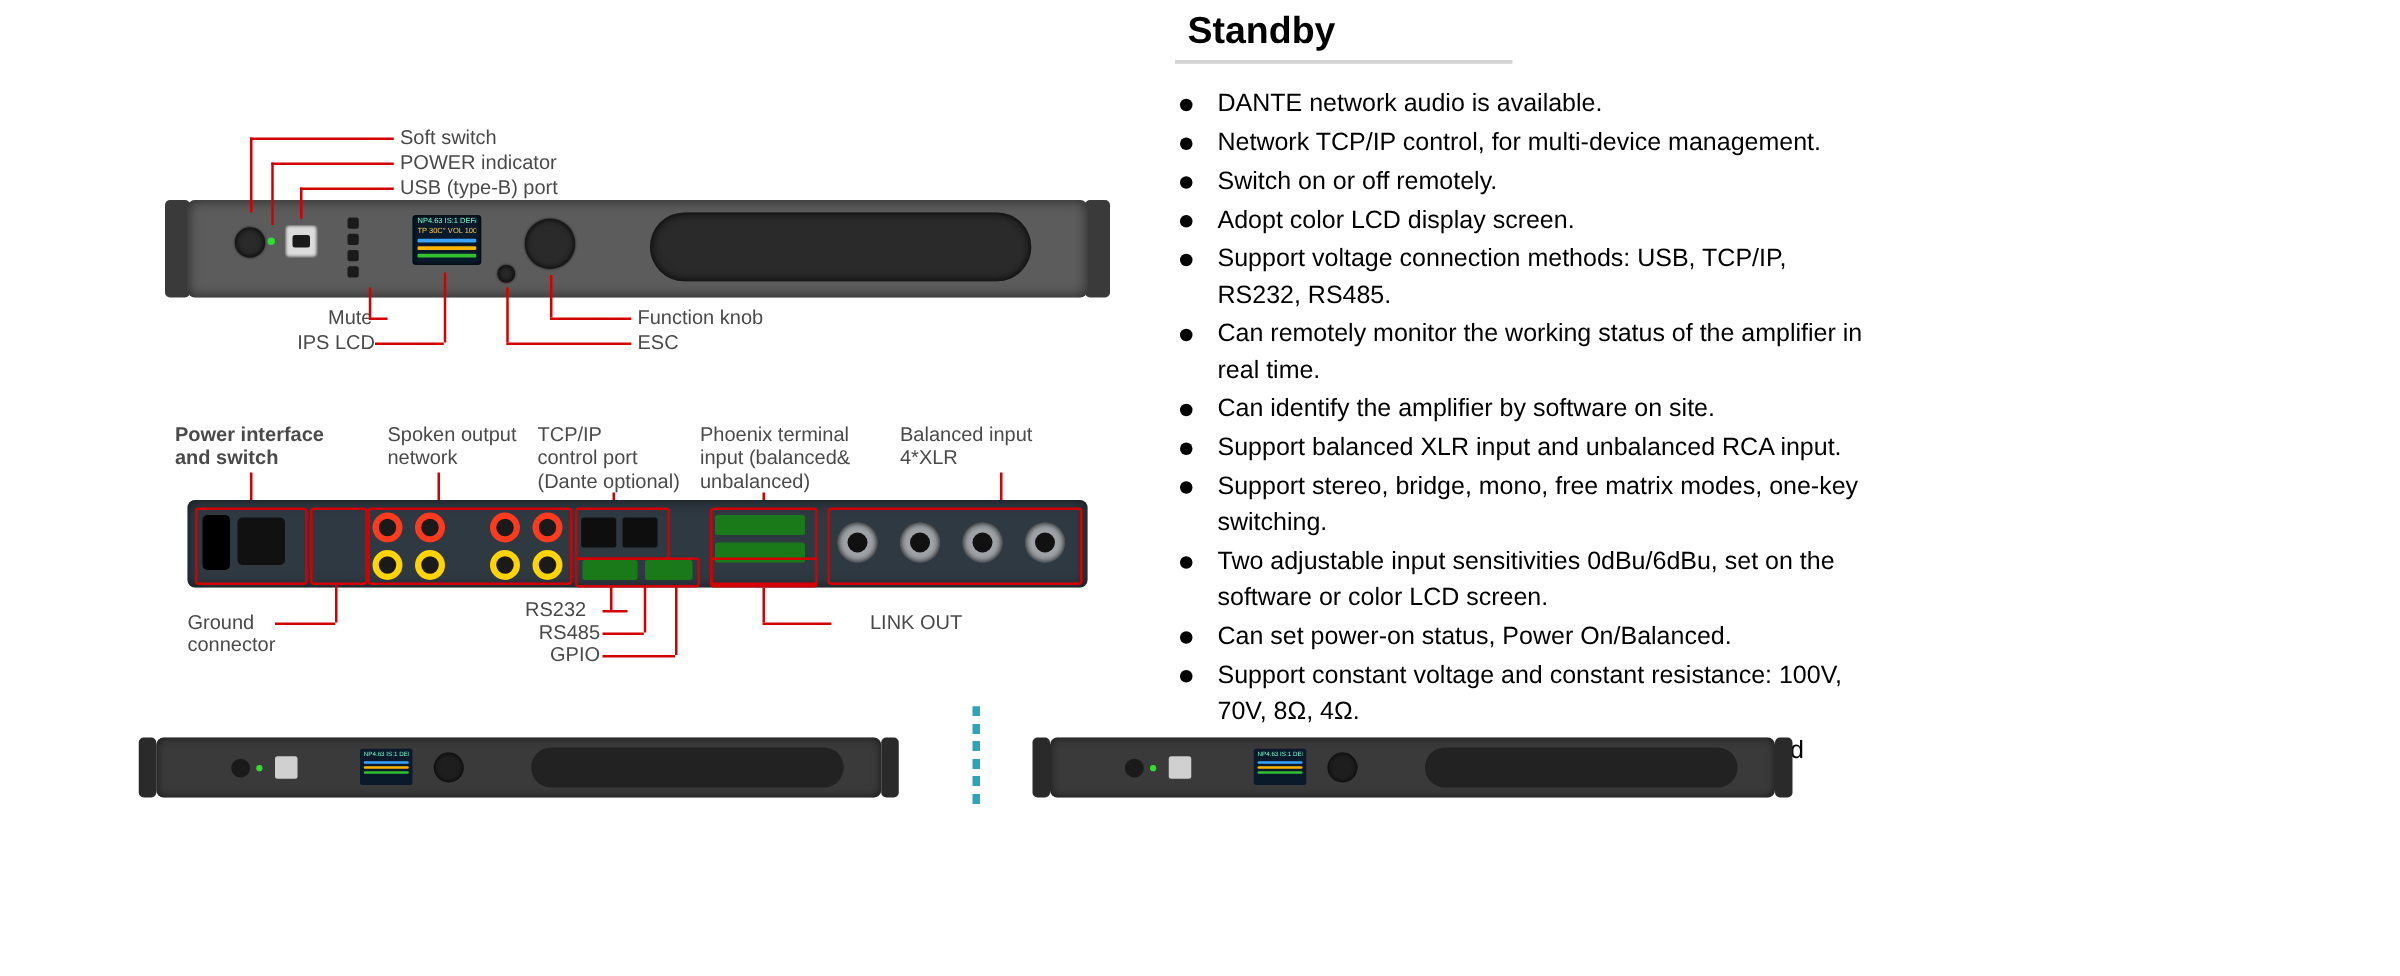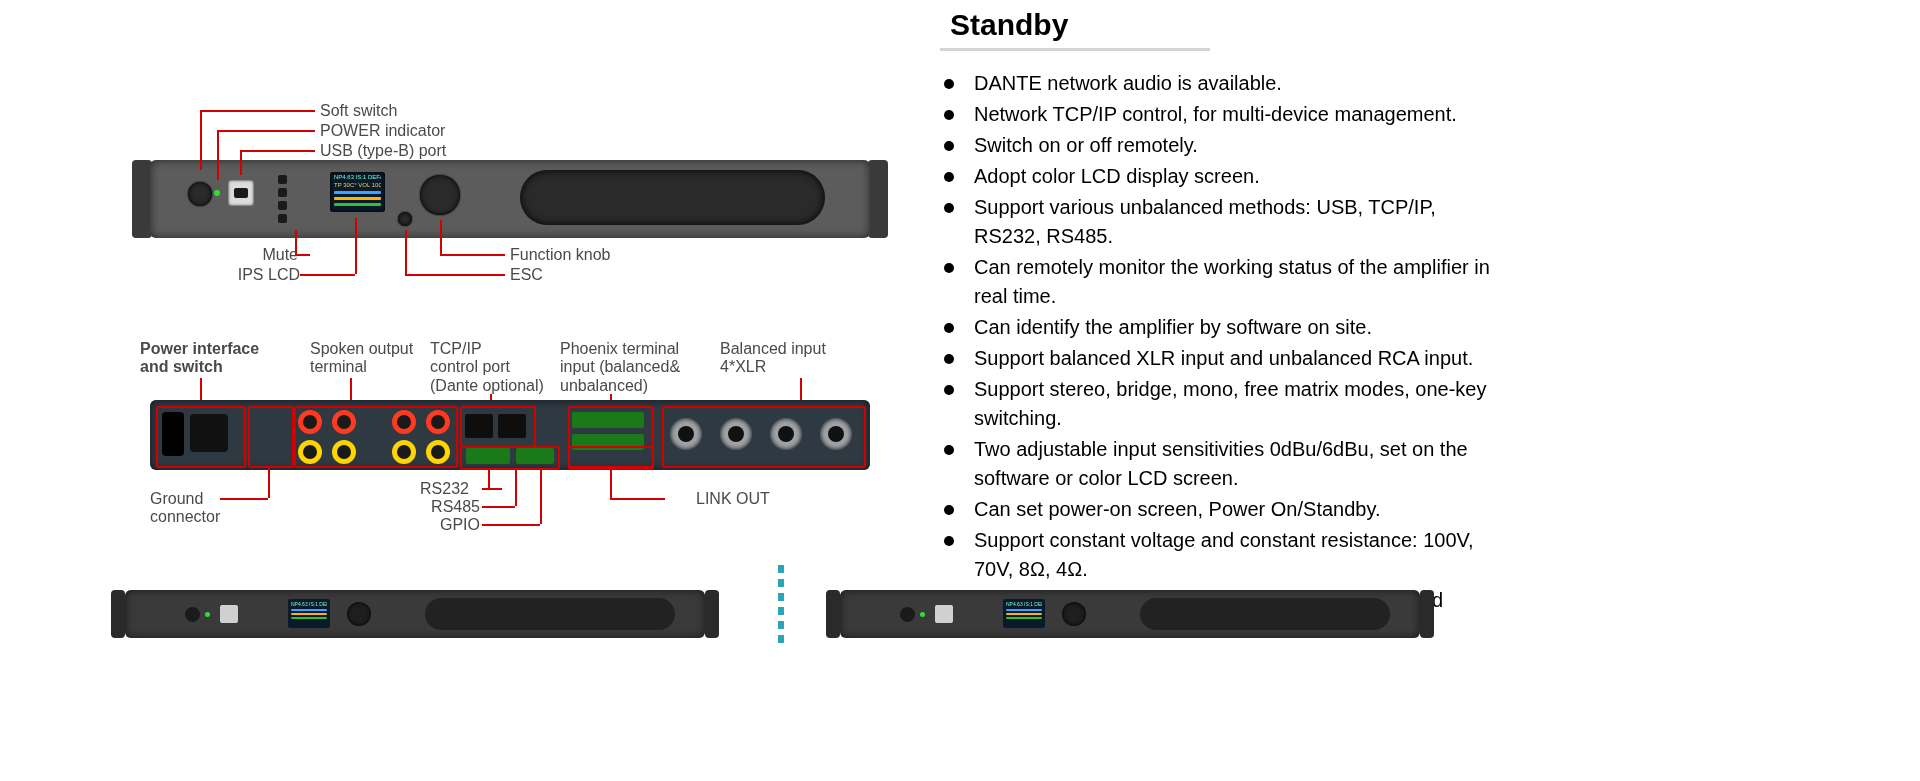--- a/index.html
+++ b/index.html
@@ -386,21 +386,21 @@
       <div class="lead h" style="left:320px; top:164px; width:65px;"></div>
       <div class="lead v" style="left:285px; top:140px; height:44px;"></div>
       <div class="lead h" style="left:285px; top:184px; width:100px;"></div>
     </div>
 
     <div class="diagram rear">
 
       <span class="callout" style="left:20px;  top:10px;font-weight:bold;">Power interface
 and switch</span>
       <span class="callout" style="left:190px; top:10px;">Spoken output
-terminal</span>
+network</span>
       <span class="callout" style="left:310px; top:10px;">TCP/IP
 control port
 (Dante optional)</span>
       <span class="callout" style="left:440px; top:10px;">Phoenix terminal
 input (balanced&amp;
 unbalanced)</span>
       <span class="callout" style="left:600px; top:10px;">Balanced input
 4*XLR</span>
 
       <div class="lead v" style="left:80px;  top:48px; height:25px;"></div>
@@ -467,27 +467,27 @@
   </div>
 
   <div class="right-col">
     <div class="features-title">Standby</div>
     <div class="features-rule"></div>
     <ul class="features-list" id="features-list">
         <li>DANTE network audio is available.</li>
         <li>Network TCP/IP control, for multi-device management.</li>
         <li>Switch on or off remotely.</li>
         <li>Adopt color LCD display screen.</li>
-        <li>Support various unbalanced methods: USB, TCP/IP, RS232, RS485.</li>
+        <li>Support voltage connection methods: USB, TCP/IP, RS232, RS485.</li>
         <li>Can remotely monitor the working status of the amplifier in real time.</li>
         <li>Can identify the amplifier by software on site.</li>
         <li>Support balanced XLR input and unbalanced RCA input.</li>
         <li>Support stereo, bridge, mono, free matrix modes, one-key switching.</li>
         <li>Two adjustable input sensitivities 0dBu/6dBu, set on the software or color LCD screen.</li>
-        <li>Can set power-on screen, Power On/Standby.</li>
+        <li>Can set power-on status, Power On/Balanced.</li>
         <li>Support constant voltage and constant resistance: 100V, 70V, 8Ω, 4Ω.</li>
         <li>Support software control, to control media matrix and</li>
       </ul>
   </div>
 
   <div class="divider"></div>
 
   <div class="unit-small a">
     <div class="ear-s l"></div>
       <div class="ear-s r"></div>

